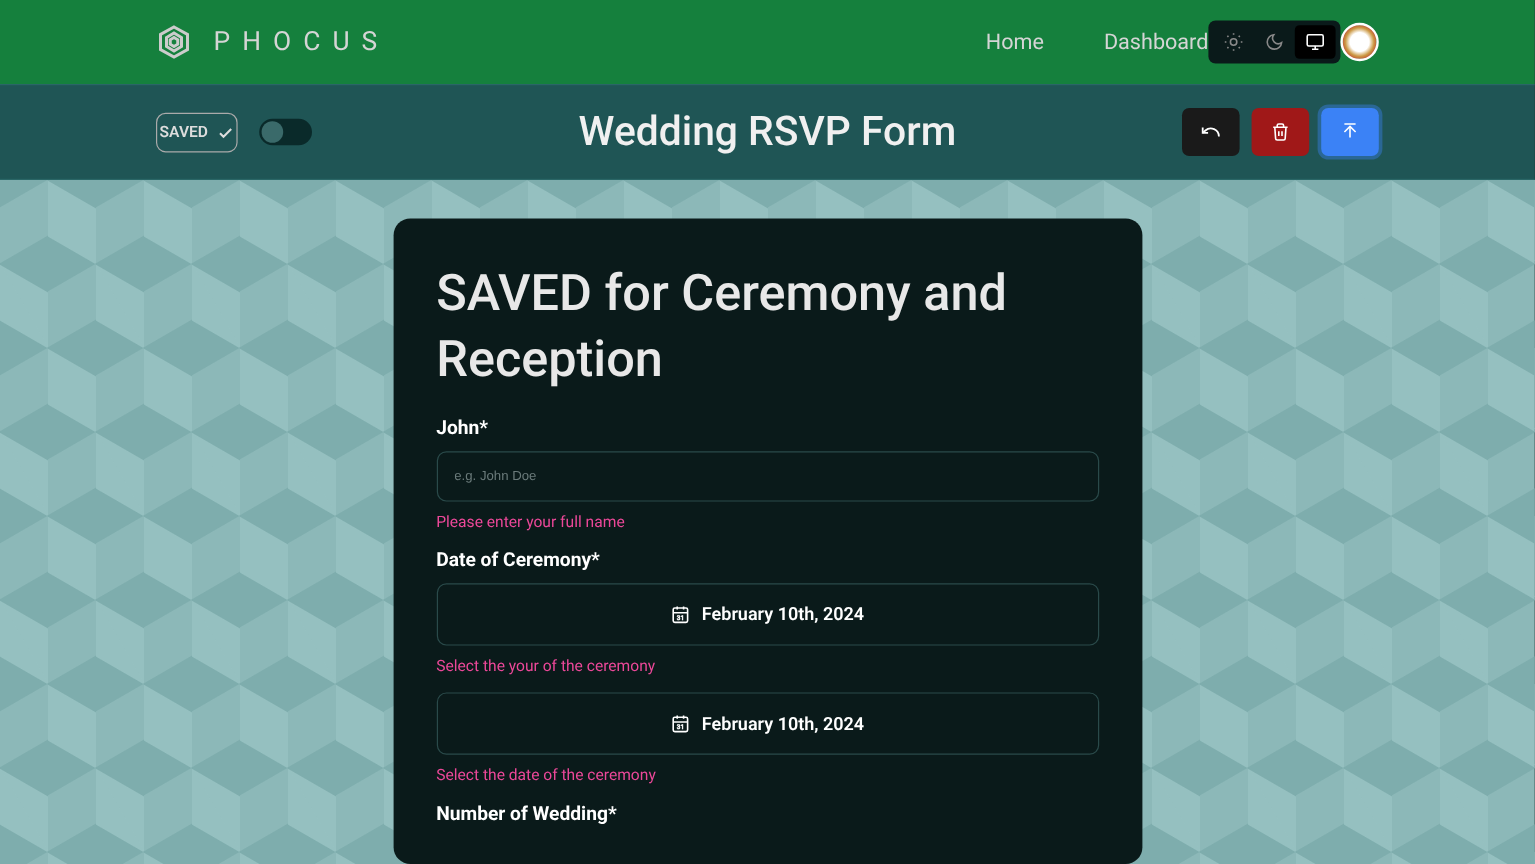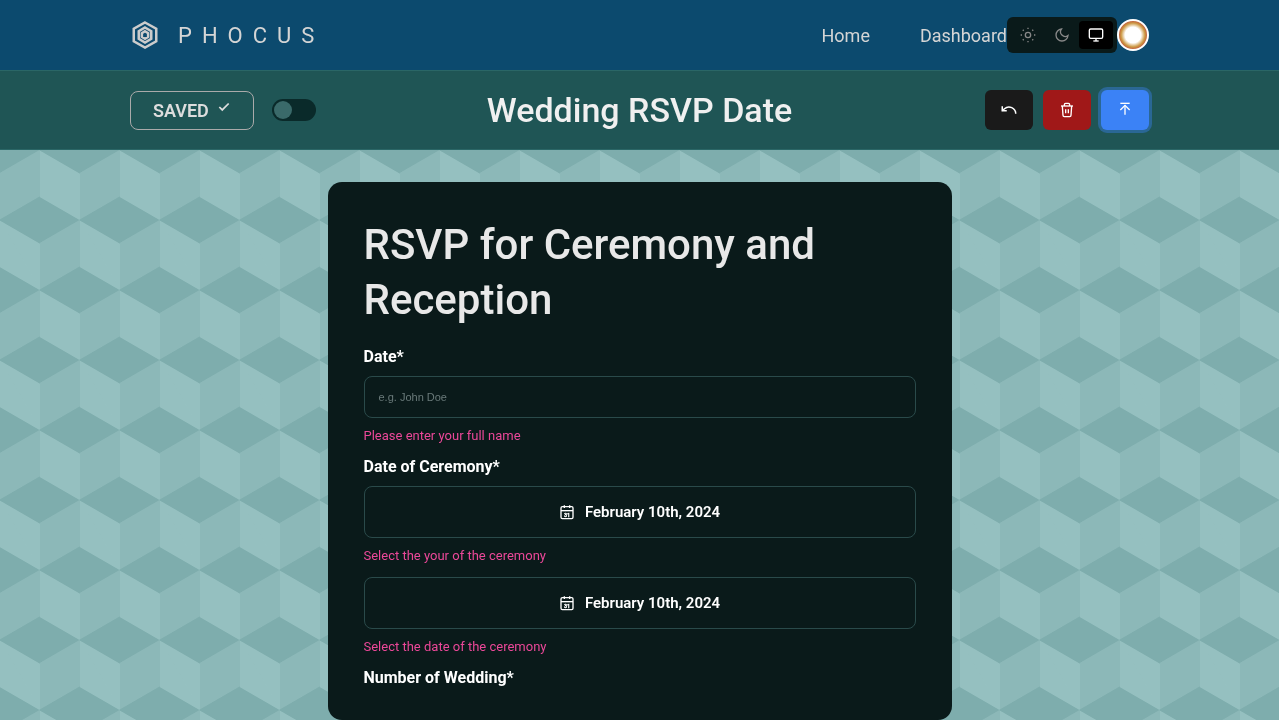--- a/index.html
+++ b/index.html
@@ -6,21 +6,21 @@
 body {
   font-family: -apple-system, BlinkMacSystemFont, "Segoe UI", Roboto, sans-serif;
   background: #0a1f1f;
   color: #e5e5e5;
   width: 1279px;
   height: 720px;
   overflow: hidden;
 }
 .topbar {
   height: 70px;
-  background: #0c4a6e;
+  background: #15803d;
   display: flex;
   align-items: center;
   padding: 14px 130px;
   justify-content: space-between;
 }
 .brand {
   display: flex;
   align-items: center;
   gap: 18px;
 }
@@ -87,25 +87,25 @@
   position: relative;
 }
 .subbar-left {
   display: flex;
   align-items: center;
   gap: 18px;
 }
 .saved-badge {
   border: 1px solid #aaa;
   border-radius: 8px;
-  padding: 8px 22px;
-  display: flex;
-  align-items: flex-start;
+  padding: 8px 2px;
+  display: flex;
+  align-items: flex-end;
   gap: 8px;
-  font-size: 18px;
+  font-size: 13px;
   font-weight: 600;
   color: #ddd;
 }
 .toggle {
   width: 44px;
   height: 22px;
   background: #0a2a2a;
   border-radius: 11px;
   position: relative;
   cursor: pointer;
@@ -269,21 +269,21 @@
     <div class="saved-badge">
       <span>SAVED</span>
       <svg width="14" height="14" viewBox="0 0 24 24" fill="none" stroke="currentColor" stroke-width="3">
           <polyline points="20 6 9 17 4 12"></polyline>
         </svg>
     </div>
     <div class="toggle">
       <div class="toggle-knob"></div>
     </div>
   </div>
-  <div class="form-title">Wedding RSVP Date</div>
+  <div class="form-title">Wedding RSVP Form</div>
   <div class="subbar-right">
     <div class="action-btn btn-undo">
       <svg width="18" height="18" viewBox="0 0 24 24" fill="none" stroke="currentColor" stroke-width="2">
           <path d="M3 7v6h6"></path>
           <path d="M21 17a9 9 0 0 0-15-6.7L3 13"></path>
         </svg>
     </div>
     <div class="action-btn btn-delete">
       <svg width="16" height="16" viewBox="0 0 24 24" fill="none" stroke="currentColor" stroke-width="2">
           <polyline points="3 6 5 6 21 6"></polyline>
@@ -297,24 +297,24 @@
           <path d="M12 19V5"></path>
           <polyline points="5 12 12 5 19 12"></polyline>
           <line x1="5" y1="2" x2="19" y2="2"></line>
         </svg>
     </div>
   </div>
 </div>
 
 <div class="content">
   <div class="form-card">
-    <h1 class="form-heading">RSVP for Ceremony and Reception</h1>
+    <h1 class="form-heading">SAVED for Ceremony and Reception</h1>
 
     <div class="field">
-      <label class="field-label">Date*</label>
+      <label class="field-label">John*</label>
       <input class="text-input" placeholder="e.g. John Doe" style="">
       <div class="field-help">Please enter your full name</div>
     </div>
 
     <div class="field">
       <label class="field-label">Date of Ceremony*</label>
       <div class="date-btn">
         <svg width="16" height="16" viewBox="0 0 24 24" fill="none" stroke="currentColor" stroke-width="2">
             <rect x="3" y="4" width="18" height="18" rx="2"></rect>
             <line x1="16" y1="2" x2="16" y2="6"></line>

